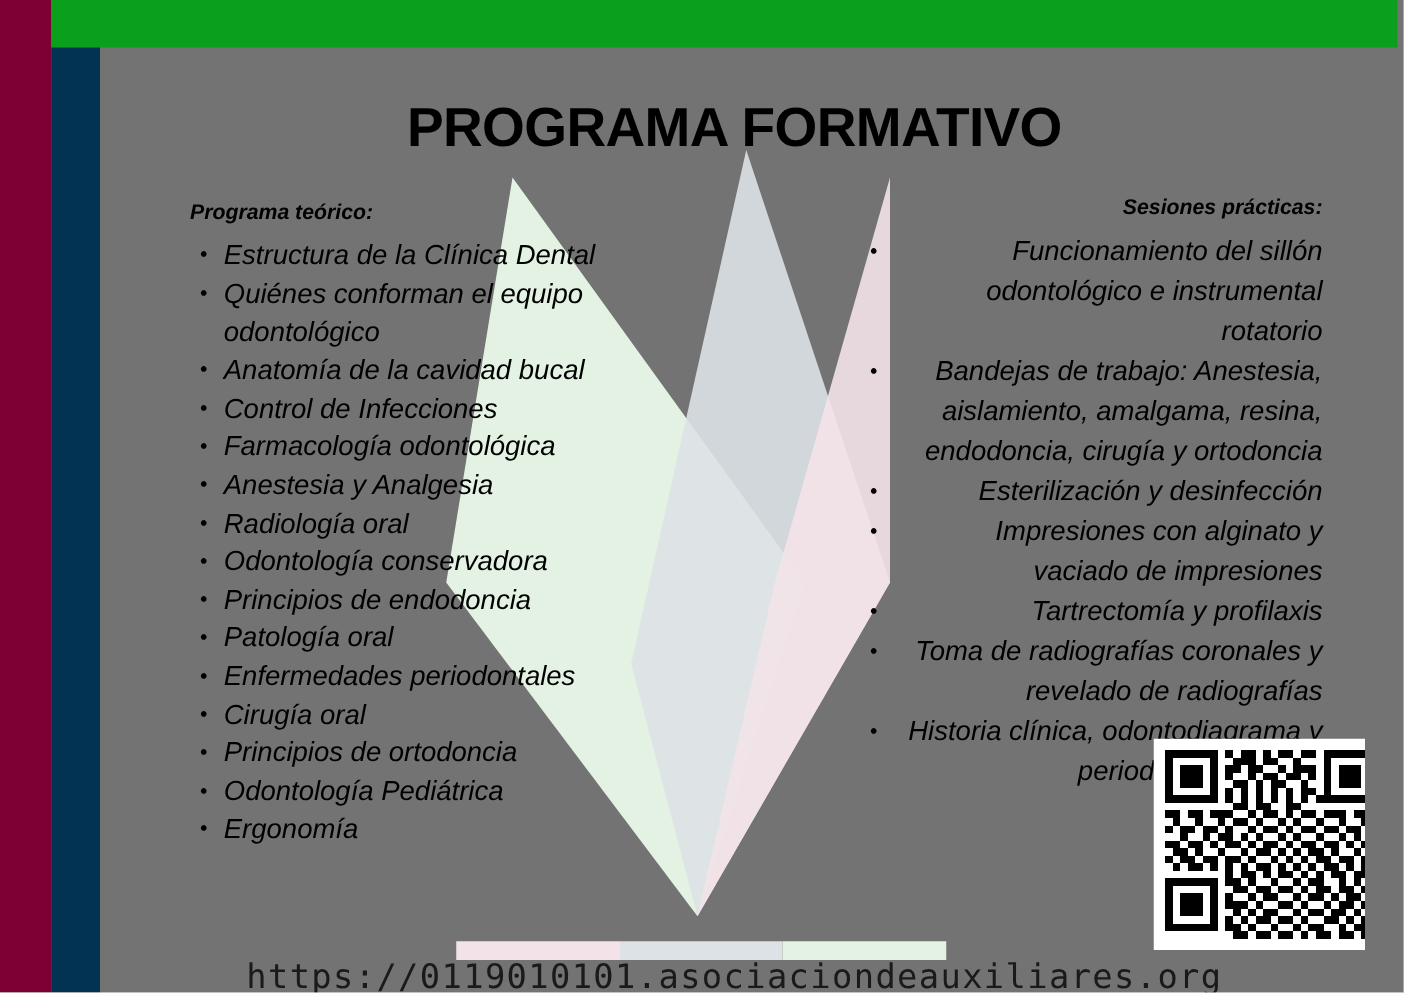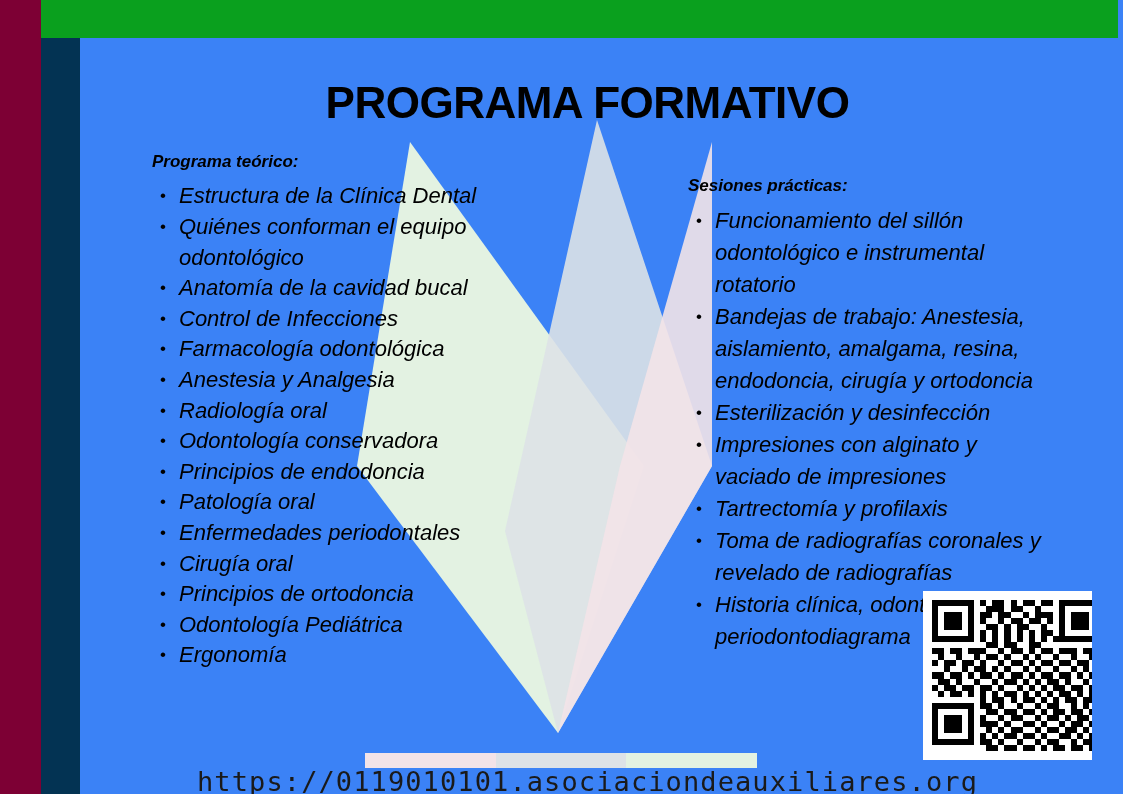--- a/index.html
+++ b/index.html
@@ -8,21 +8,21 @@
     background: #ffffff;
   }
   body {
     font-family: "Liberation Sans", sans-serif;
   }
   #slide {
     position: relative;
     width: 1123px;
     height: 794px;
     overflow: hidden;
-    background: #3b82f6;
+    background: #737373;
   }
 
   
   .bar-maroon {
     position: absolute;
     left: 0; top: 0;
     width: 41px; height: 794px;
     background: #7d0034;
   }
   .bar-navy {
@@ -58,22 +58,22 @@
     color: #000000;
     letter-spacing: -0.5px;
     line-height: 1.05;
     white-space: nowrap;
   }
 
   
   .col {
     position: absolute;
   }
-  .col-left  { left: 152px; top: 152px; width: 420px; }
-  .col-right { left: 688px; top: 176px; width: 370px; }
+  .col-left  { left: 152px; top: 160px; width: 420px; }
+  .col-right { left: 688px; top: 156px; width: 370px; text-align: right; }
 
   .col-heading {
     font-size: 17px;
     font-weight: bold;
     font-style: italic;
     color: #000000;
     margin: 0 0 9px 0;
     line-height: 1.2;
   }
 

